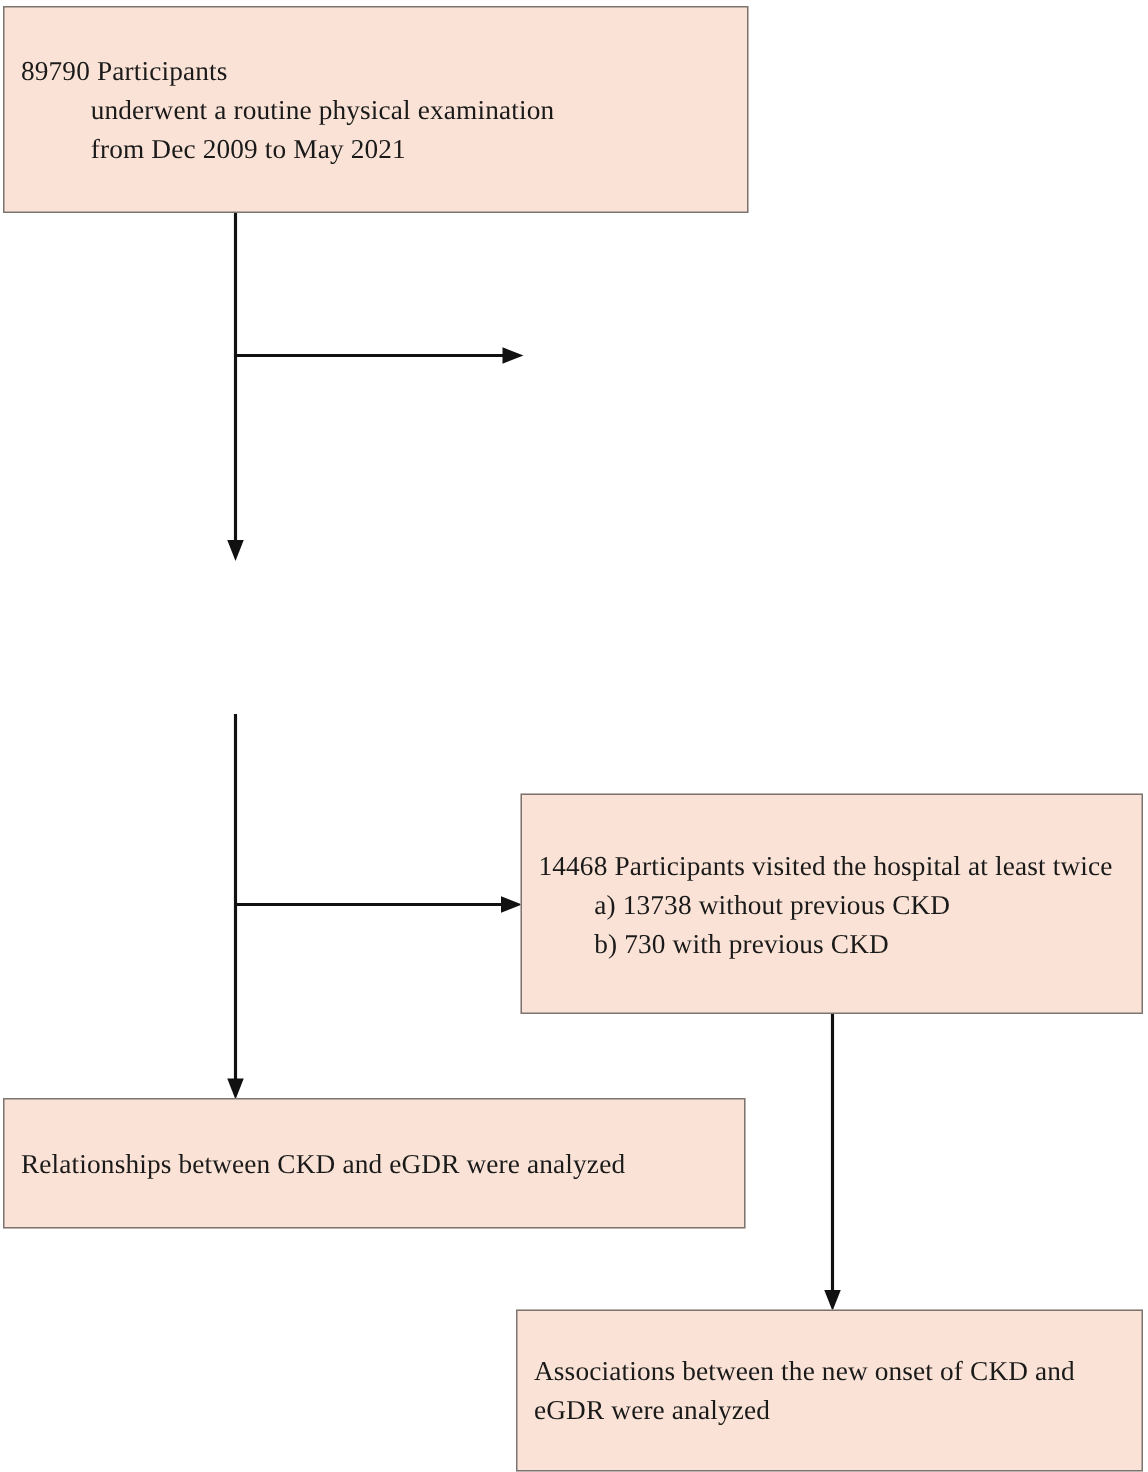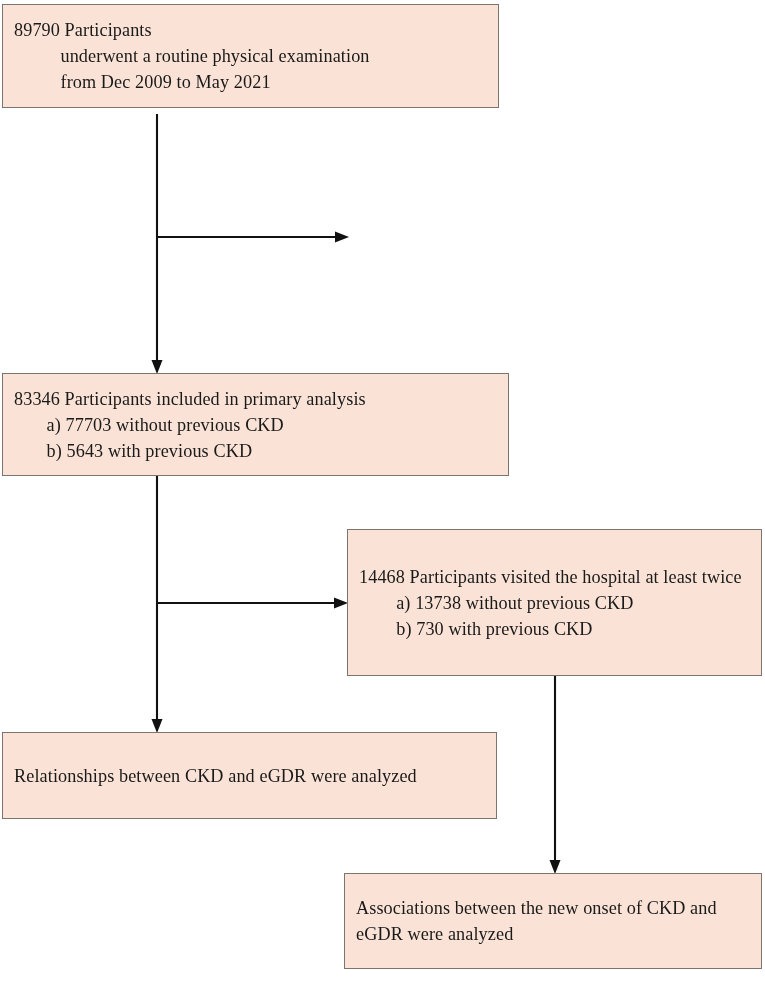--- a/index.html
+++ b/index.html
@@ -32,26 +32,26 @@
     left: 11px;
     right: 6px;
     top: 50%;
     transform: translateY(-50%);
     font-size: 18.2px;
     line-height: 26px;
     white-space: pre-wrap;
     letter-spacing: 0.1px;
   }
   
-  #node-enrolled    { left: 2px;   top: 4px;   width: 497px; height: 104px; padding-left: 48px; }
+  #node-enrolled    { left: 2px;   top: 4px;   width: 497px; height: 138px; padding-left: 48px; }
   #node-excluded    { left: 348px; top: 157px; width: 414px; height: 164px; }
   #node-included    { left: 2px;   top: 373px; width: 507px; height: 103px; }
   #node-revisit     { left: 347px; top: 529px; width: 415px; height: 147px; }
   #node-analysis-1  { left: 2px;   top: 732px; width: 495px; height: 87px; }
-  #node-analysis-2  { left: 344px; top: 873px; width: 418px; height: 96px; }
+  #node-analysis-2  { left: 344px; top: 873px; width: 418px; height: 108px; }
 
   svg.edges {
     position: absolute;
     left: 0; top: 0;
     width: 765px;
     height: 981px;
     overflow: visible;
     pointer-events: none;
   }
   svg.edges line, svg.edges path {
@@ -94,25 +94,20 @@
     </g>
   </svg>
 
   <div class="node" id="node-enrolled">
     <div class="txt">89790 Participants
           underwent a routine physical examination
           from Dec 2009 to May 2021</div>
   </div>
 
 
-  <div class="node" id="node-included">
-    <div class="txt">83346 Participants included in primary analysis
-       a) 77703 without previous CKD
-       b) 5643 with previous CKD</div>
-  </div>
 
   <div class="node" id="node-revisit">
     <div class="txt">14468 Participants visited the hospital at least twice
         a) 13738 without previous CKD
         b) 730 with previous CKD</div>
   </div>
 
   <div class="node" id="node-analysis-1">
     <div class="txt">Relationships between CKD and eGDR were analyzed</div>
   </div>

